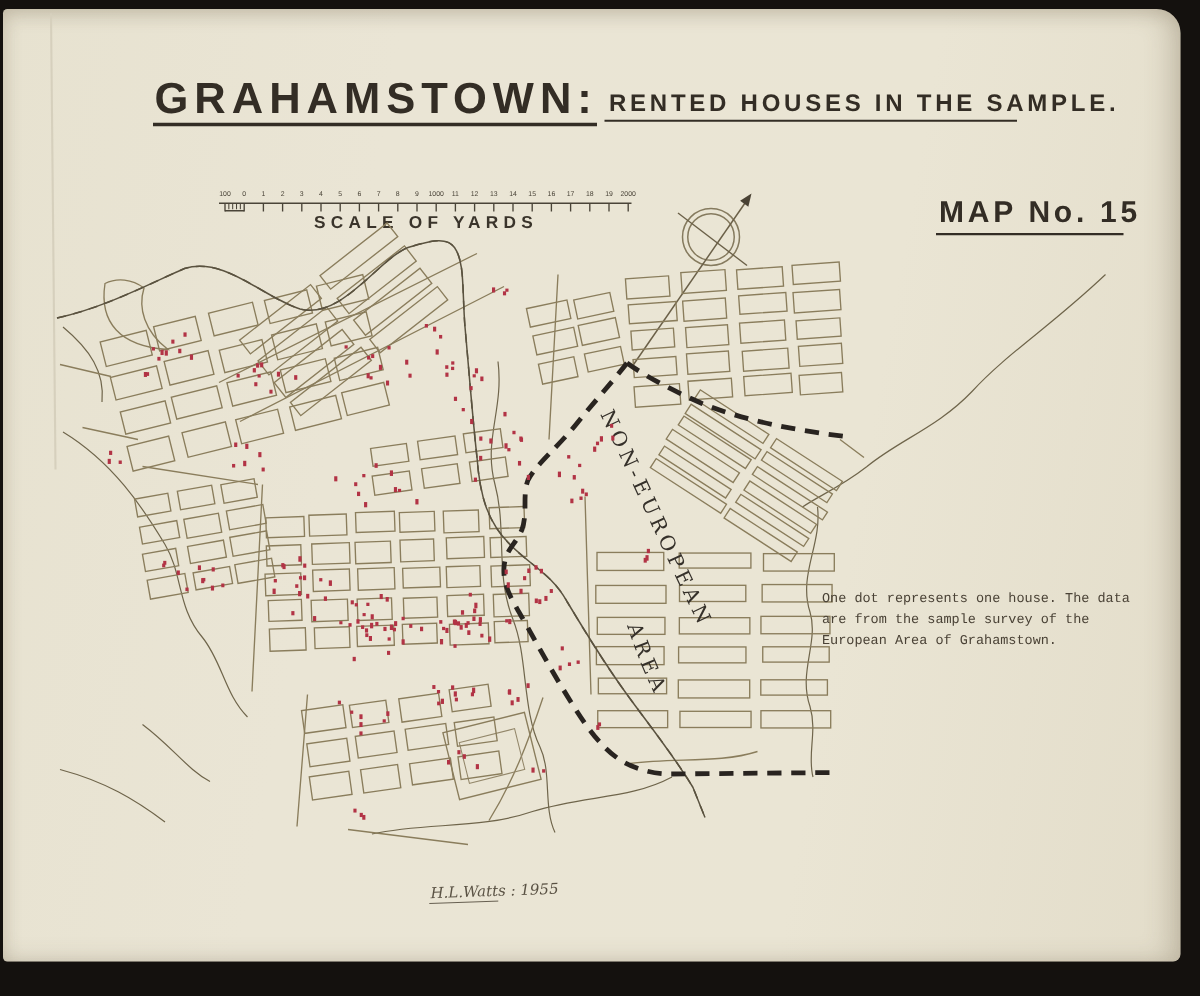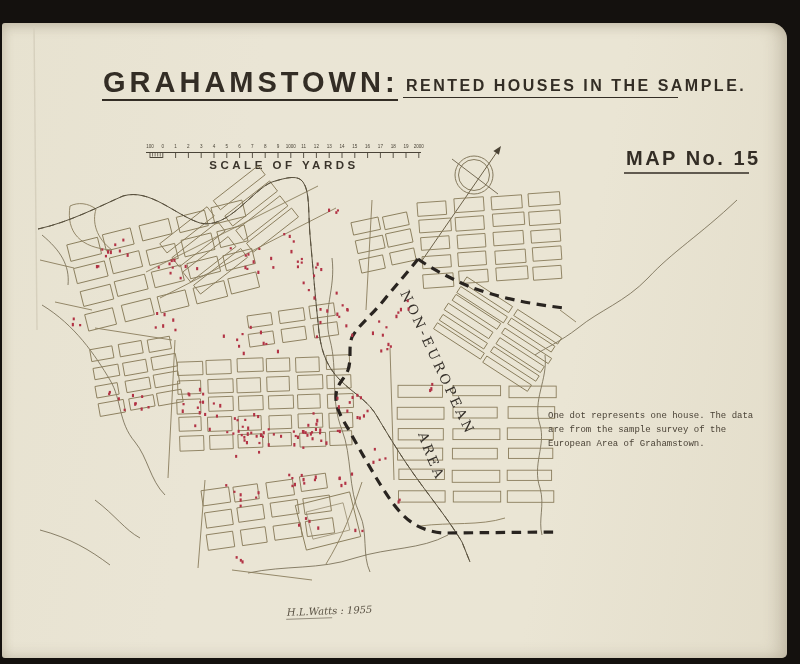--- a/index.html
+++ b/index.html
@@ -1,18 +1,18 @@
 <!DOCTYPE html>
 <html><head>
 <meta charset="utf-8">
 <style>
   html,body{margin:0;padding:0;}
   body{width:800px;height:664px;background:#14110e;position:relative;overflow:hidden;
        font-family:"Liberation Sans",sans-serif;}
-  .page{position:absolute;left:2px;top:23px;width:785px;height:635px;
+  .page{position:absolute;left:2px;top:6px;width:785px;height:635px;
         background:linear-gradient(100deg,#e7e2d0 0%,#eae5d5 30%,#eae5d4 70%,#e3ddca 100%);
         border-radius:3px 16px 5px 3px;overflow:hidden;
         box-shadow:inset -8px 0 16px rgba(90,78,55,.22), inset 3px 3px 10px rgba(120,108,80,.18);}
   .page svg{position:absolute;left:-2px;top:-13px;}
   
   .t-main {font-family:"Liberation Sans",sans-serif;font-size:29px;font-weight:bold;letter-spacing:4px;fill:#332d25;}
   .t-sub  {font-family:"Liberation Sans",sans-serif;font-size:16px;font-weight:600;letter-spacing:2.5px;fill:#332d25;}
   .t-mapno{font-family:"Liberation Sans",sans-serif;font-size:20px;font-weight:600;letter-spacing:2.5px;fill:#332d25;}
   .t-cap  {font-family:"Liberation Sans",sans-serif;font-size:11.5px;font-weight:600;letter-spacing:3.5px;fill:#3a342b;}
   .t-tick {font-family:"Liberation Sans",sans-serif;font-size:4.6px;fill:#4a4438;}

